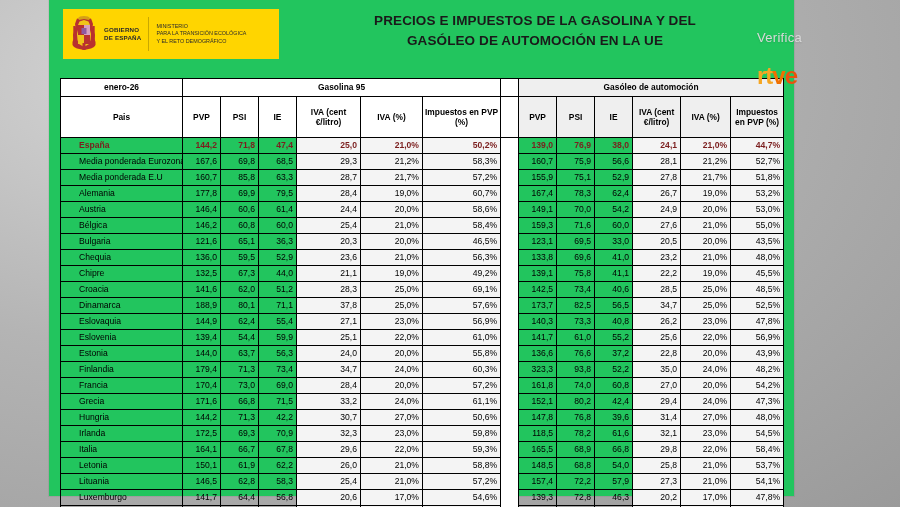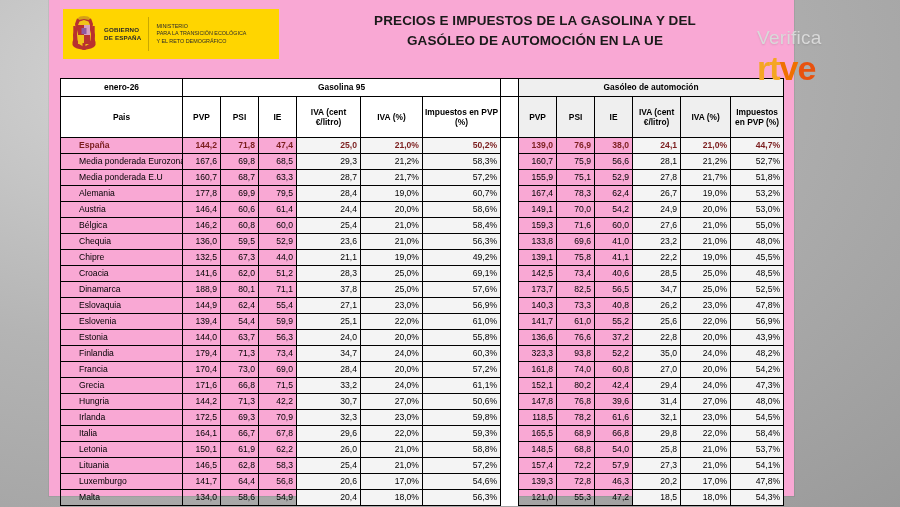--- a/index.html
+++ b/index.html
@@ -11,21 +11,21 @@
   }
   
   #backdrop{
     position:absolute;inset:0;
     background:
       radial-gradient(ellipse at 20% 15%, #d6d6d6 0%, #b4b4b4 45%, #9a9a9a 100%);
   }
   
   #sheet{
     position:absolute;left:49px;top:0;width:745px;height:496px;
-    background:#f9a8d4;
+    background:#22c55e;
     box-shadow:0 0 0 1px rgba(0,0,0,.06);
   }
   
   #header{position:absolute;left:0;top:0;width:745px;height:78px;}
   #logo{
     position:absolute;left:14px;top:9px;width:216px;height:50px;
     background:#FFD500;
     display:flex;align-items:center;
   }
   #shield{
@@ -50,26 +50,26 @@
     text-align:center;
     font-size:13.5px;font-weight:bold;color:#1a1a1a;
     line-height:20px;letter-spacing:.1px;
   }
   
   #watermark{
     position:absolute;left:757px;top:27px;width:140px;text-align:left;
     pointer-events:none;
   }
   #wm-verifica{
-    font-size:19px;color:#d9d9d9;font-weight:normal;letter-spacing:.3px;
+    font-size:13px;color:#d9d9d9;font-weight:normal;letter-spacing:.3px;
     line-height:22px;text-shadow:0 1px 2px rgba(0,0,0,.12);
   }
   #wm-rtve{
-    font-size:34px;font-weight:bold;line-height:34px;letter-spacing:-1px;
-    margin-top:2px;
+    font-size:24px;font-weight:bold;line-height:34px;letter-spacing:-1px;
+    margin-top:10px;
   }
   #wm-rtve .r{color:#F5A623;}
   #wm-rtve .t{color:#F5A623;}
   #wm-rtve .v{color:#F07000;}
   #wm-rtve .e{color:#E8520E;}
   
   #tablewrap{position:absolute;left:11px;top:78px;width:723px;}
   table{border-collapse:collapse;table-layout:fixed;width:723px;
         font-size:8.6px;color:#000;}
   th,td{
@@ -211,21 +211,21 @@
             <td class="num">160,7</td>
             <td class="num">75,9</td>
             <td class="num">56,6</td>
             <td class="num tint">28,1</td>
             <td class="num tint">21,2%</td>
             <td class="num tint">52,7%</td>
           </tr>
           <tr>
             <td class="country">Media ponderada E.U</td>
             <td class="num">160,7</td>
-            <td class="num">68,7</td>
+            <td class="num">85,8</td>
             <td class="num">63,3</td>
             <td class="num tint">28,7</td>
             <td class="num tint">21,7%</td>
             <td class="num tint">57,2%</td>
             <td class="spacer">&nbsp;</td>
             <td class="num">155,9</td>
             <td class="num">75,1</td>
             <td class="num">52,9</td>
             <td class="num tint">27,8</td>
             <td class="num tint">21,7%</td>
@@ -273,20 +273,36 @@
             <td class="num tint">58,4%</td>
             <td class="spacer">&nbsp;</td>
             <td class="num">159,3</td>
             <td class="num">71,6</td>
             <td class="num">60,0</td>
             <td class="num tint">27,6</td>
             <td class="num tint">21,0%</td>
             <td class="num tint">55,0%</td>
           </tr>
           <tr>
+            <td class="country">Bulgaria</td>
+            <td class="num">121,6</td>
+            <td class="num">65,1</td>
+            <td class="num">36,3</td>
+            <td class="num tint">20,3</td>
+            <td class="num tint">20,0%</td>
+            <td class="num tint">46,5%</td>
+            <td class="spacer">&nbsp;</td>
+            <td class="num">123,1</td>
+            <td class="num">69,5</td>
+            <td class="num">33,0</td>
+            <td class="num tint">20,5</td>
+            <td class="num tint">20,0%</td>
+            <td class="num tint">43,5%</td>
+          </tr>
+          <tr>
             <td class="country">Chequia</td>
             <td class="num">136,0</td>
             <td class="num">59,5</td>
             <td class="num">52,9</td>
             <td class="num tint">23,6</td>
             <td class="num tint">21,0%</td>
             <td class="num tint">56,3%</td>
             <td class="spacer">&nbsp;</td>
             <td class="num">133,8</td>
             <td class="num">69,6</td>

